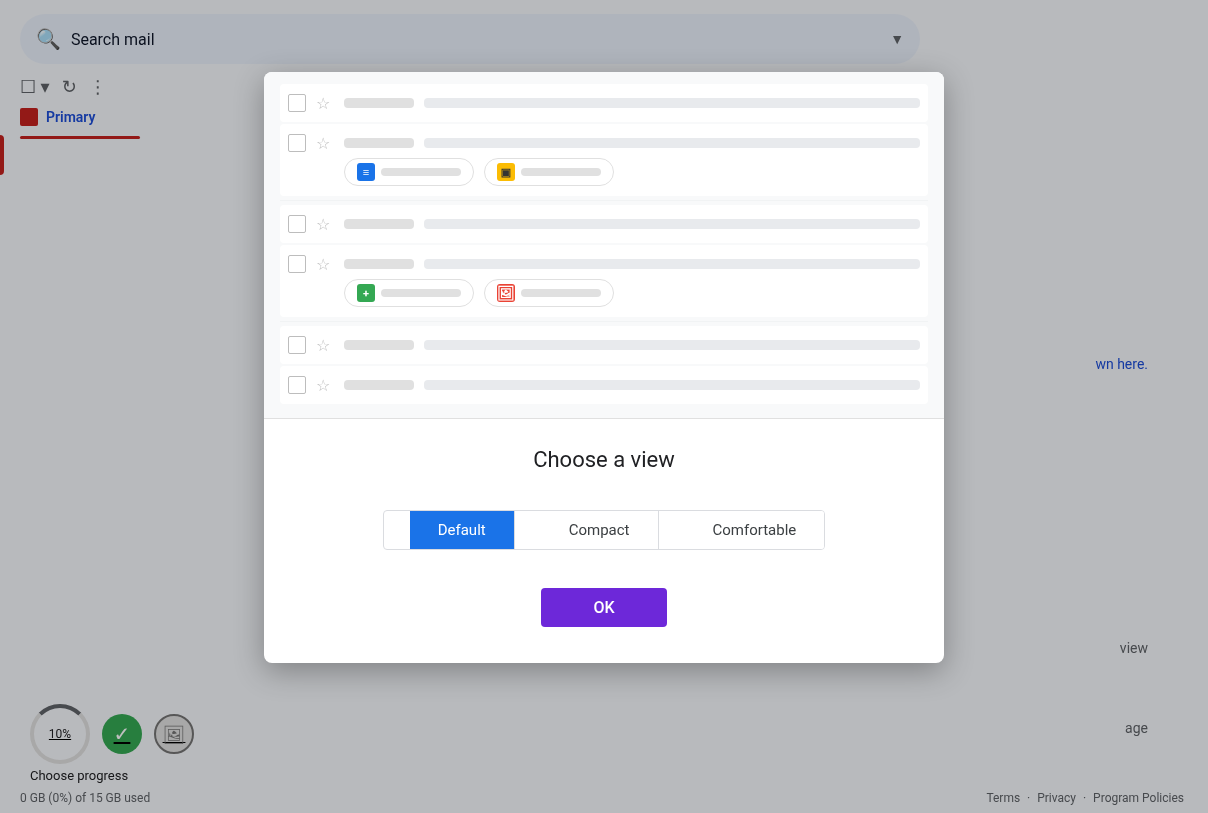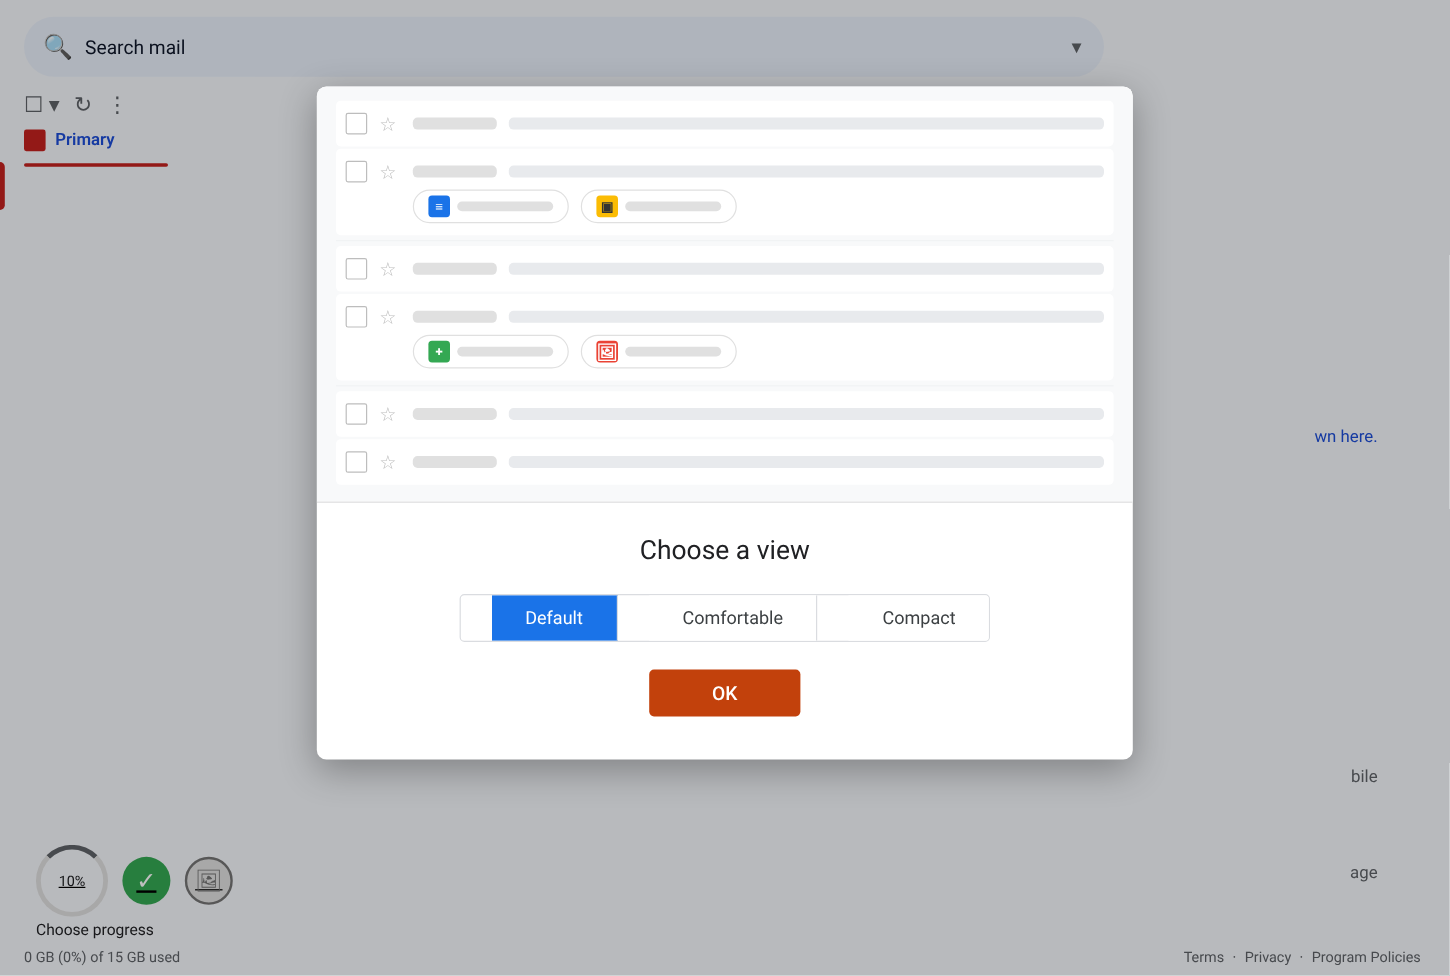--- a/index.html
+++ b/index.html
@@ -303,21 +303,21 @@
       background: #f1f3f4;
       margin: 4px 0;
     }
 
     
     .modal-bottom {
       padding: 28px 40px 36px;
       display: flex;
       flex-direction: column;
       align-items: center;
-      gap: 23px;
+      gap: 38px;
     }
 
     .modal-title {
       font-size: 22px;
       color: #202124;
       font-weight: 400;
     }
 
     
     .view-options {
@@ -340,21 +340,21 @@
       margin-left: 26px;
     }
     .view-btn:last-child { border-right: none; }
     .view-btn.active {
       background: #1a73e8;
       color: white;
     }
 
     
     .ok-button {
-      background: #c2410c;
+      background: #6d28d9;
       color: white;
       border: none;
       border-radius: 4px;
       padding: 10px 52px;
       font-size: 16px;
       cursor: pointer;
       font-family: inherit;
       font-weight: 500;
     }
   </style>
@@ -394,21 +394,21 @@
     </div>
     <div class="green-check">✓</div>
     <div class="photo-circle">🖼</div>
   </div>
   <div class="setup-text">Choose progress</div>
 </div>
 
 <div class="storage-text" style="bottom:8px;left:20px;">0 GB (0%) of 15 GB used</div>
 
 <div class="right-text">wn here.</div>
-<div class="right-text2">bile</div>
+<div class="right-text2">view</div>
 <div class="right-text3">age</div>
 
 <div class="footer-links">
   <a>Terms</a>
   <span>·</span>
   <a>Privacy</a>
   <span>·</span>
   <a>Program Policies</a>
 </div>
 
@@ -488,20 +488,20 @@
       <div class="subject-placeholder medium"></div>
     </div>
 
   </div>
 
   <div class="modal-bottom">
     <h2 class="modal-title">Choose a view</h2>
 
     <div class="view-options">
       <button class="view-btn active">Default</button>
+      <button class="view-btn">Compact</button>
       <button class="view-btn">Comfortable</button>
-      <button class="view-btn">Compact</button>
     </div>
 
     <button class="ok-button">OK</button>
   </div>
 
 </div>
 
 </body></html>

